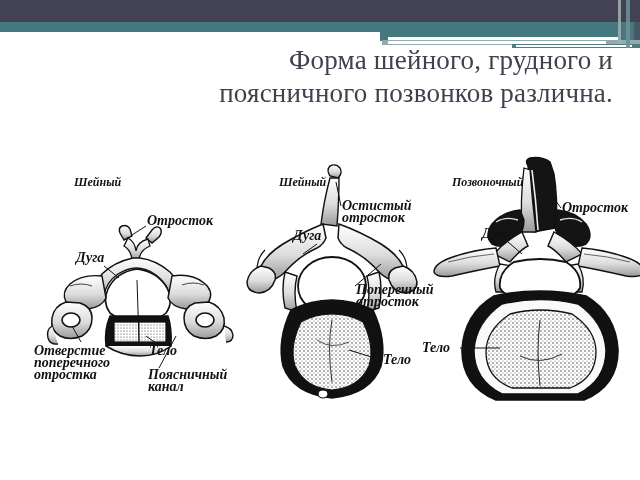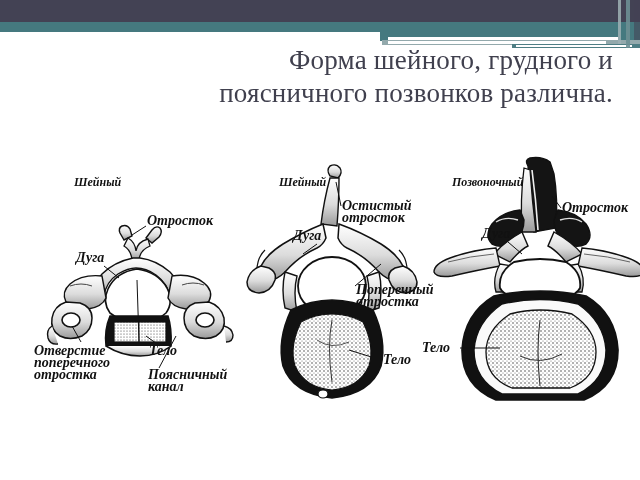--- a/index.html
+++ b/index.html
@@ -224,21 +224,21 @@
           <ellipse cx="92" cy="244" rx="5" ry="4" fill="#fff" stroke="#111" stroke-width="1.2"></ellipse>
         </g>
       </svg>
 
       <div class="lbl heading" style="left:48px;top:26px;">Шейный</div>
 
       <div class="lbl" style="left:111px;top:50px;">Остистый
 отросток</div>
       <div class="lbl" style="left:62px;top:80px;">Дуга</div>
       <div class="lbl" style="left:125px;top:134px;">Поперечный
-отростка</div>
+отросток</div>
       <div class="lbl" style="left:152px;top:204px;">Тело</div>
 
       <svg width="210" height="250" viewBox="0 0 210 250" style="position:absolute;left:0;top:0;" aria-hidden="true">
         <g stroke="#111" stroke-width="1" fill="none">
           <line x1="110" y1="56" x2="105" y2="32"></line>
           <line x1="86" y1="94" x2="72" y2="104"></line>
           <line x1="124" y1="136" x2="150" y2="114"></line>
           <line x1="150" y1="210" x2="118" y2="200"></line>
         </g>
       </svg>

